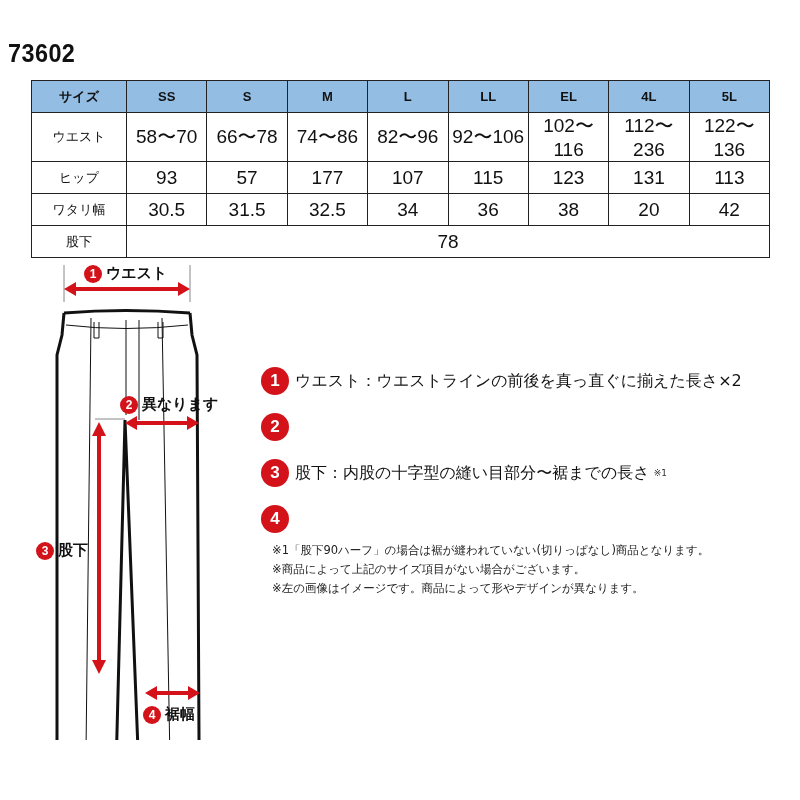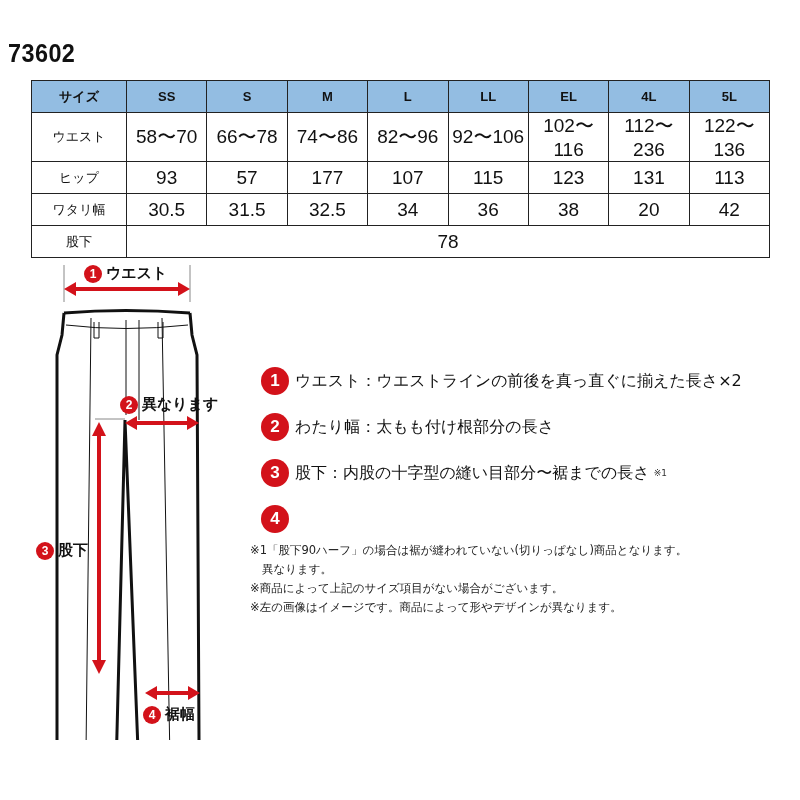--- a/index.html
+++ b/index.html
@@ -16,21 +16,21 @@
   .size-table col.c0 { width:95px; }
   .diagram { position:absolute; left:0; top:250px; width:250px; height:490px; }
   .badge { display:inline-block; width:22px; height:22px; border-radius:50%; background:#d3121a; color:#fff;
            font-family:"Liberation Sans", sans-serif; font-weight:bold; font-size:15px; text-align:center; line-height:22px; }
   .dlabel { position:absolute; display:flex; align-items:center; gap:4px; font-size:15px; font-weight:bold; }
   .dlabel .badge { width:18px; height:18px; line-height:18px; font-size:12px; }
   .legend { position:absolute; left:261px; top:358px; }
   .legend-item { display:flex; align-items:center; height:46px; font-size:16px; }
   .legend-item .badge { width:28px; height:28px; line-height:28px; font-size:17px; margin-right:6px; }
   .legend-item .sup { font-size:9px; margin-left:4px; color:#333; }
-  .notes { position:absolute; left:250px; top:541px; font-size:11.5px; line-height:19px; color:#222; }
+  .notes { position:absolute; left:272px; top:541px; font-size:11.5px; line-height:19px; color:#222; }
   .notes .indent { padding-left:12px; }
 </style>
 </head>
 <body>
 
 <div class="product-code">73602</div>
 
 <table class="size-table">
   <colgroup>
       <col class="c0">
@@ -157,30 +157,28 @@
   </div>
 </div>
 
 <div class="legend">
   <div class="legend-item">
     <span class="badge">1</span>
     <span>ウエスト：ウエストラインの前後を真っ直ぐに揃えた長さ×2</span>
   </div>
   <div class="legend-item">
     <span class="badge">2</span>
-    <span>わたり幅：太もも付け根部分の長さ</span>
   </div>
   <div class="legend-item">
     <span class="badge">3</span>
     <span>股下：内股の十字型の縫い目部分〜裾までの長さ</span>
     <span class="sup">※1</span>
   </div>
   <div class="legend-item">
     <span class="badge">4</span>
   </div>
 </div>
 
 <div class="notes">
   <div>※1「股下90ハーフ」の場合は裾が縫われていない(切りっぱなし)商品となります。</div>
-  <div class="indent">異なります。</div>
   <div>※商品によって上記のサイズ項目がない場合がございます。</div>
   <div>※左の画像はイメージです。商品によって形やデザインが異なります。</div>
 </div>
 
 </body></html>

